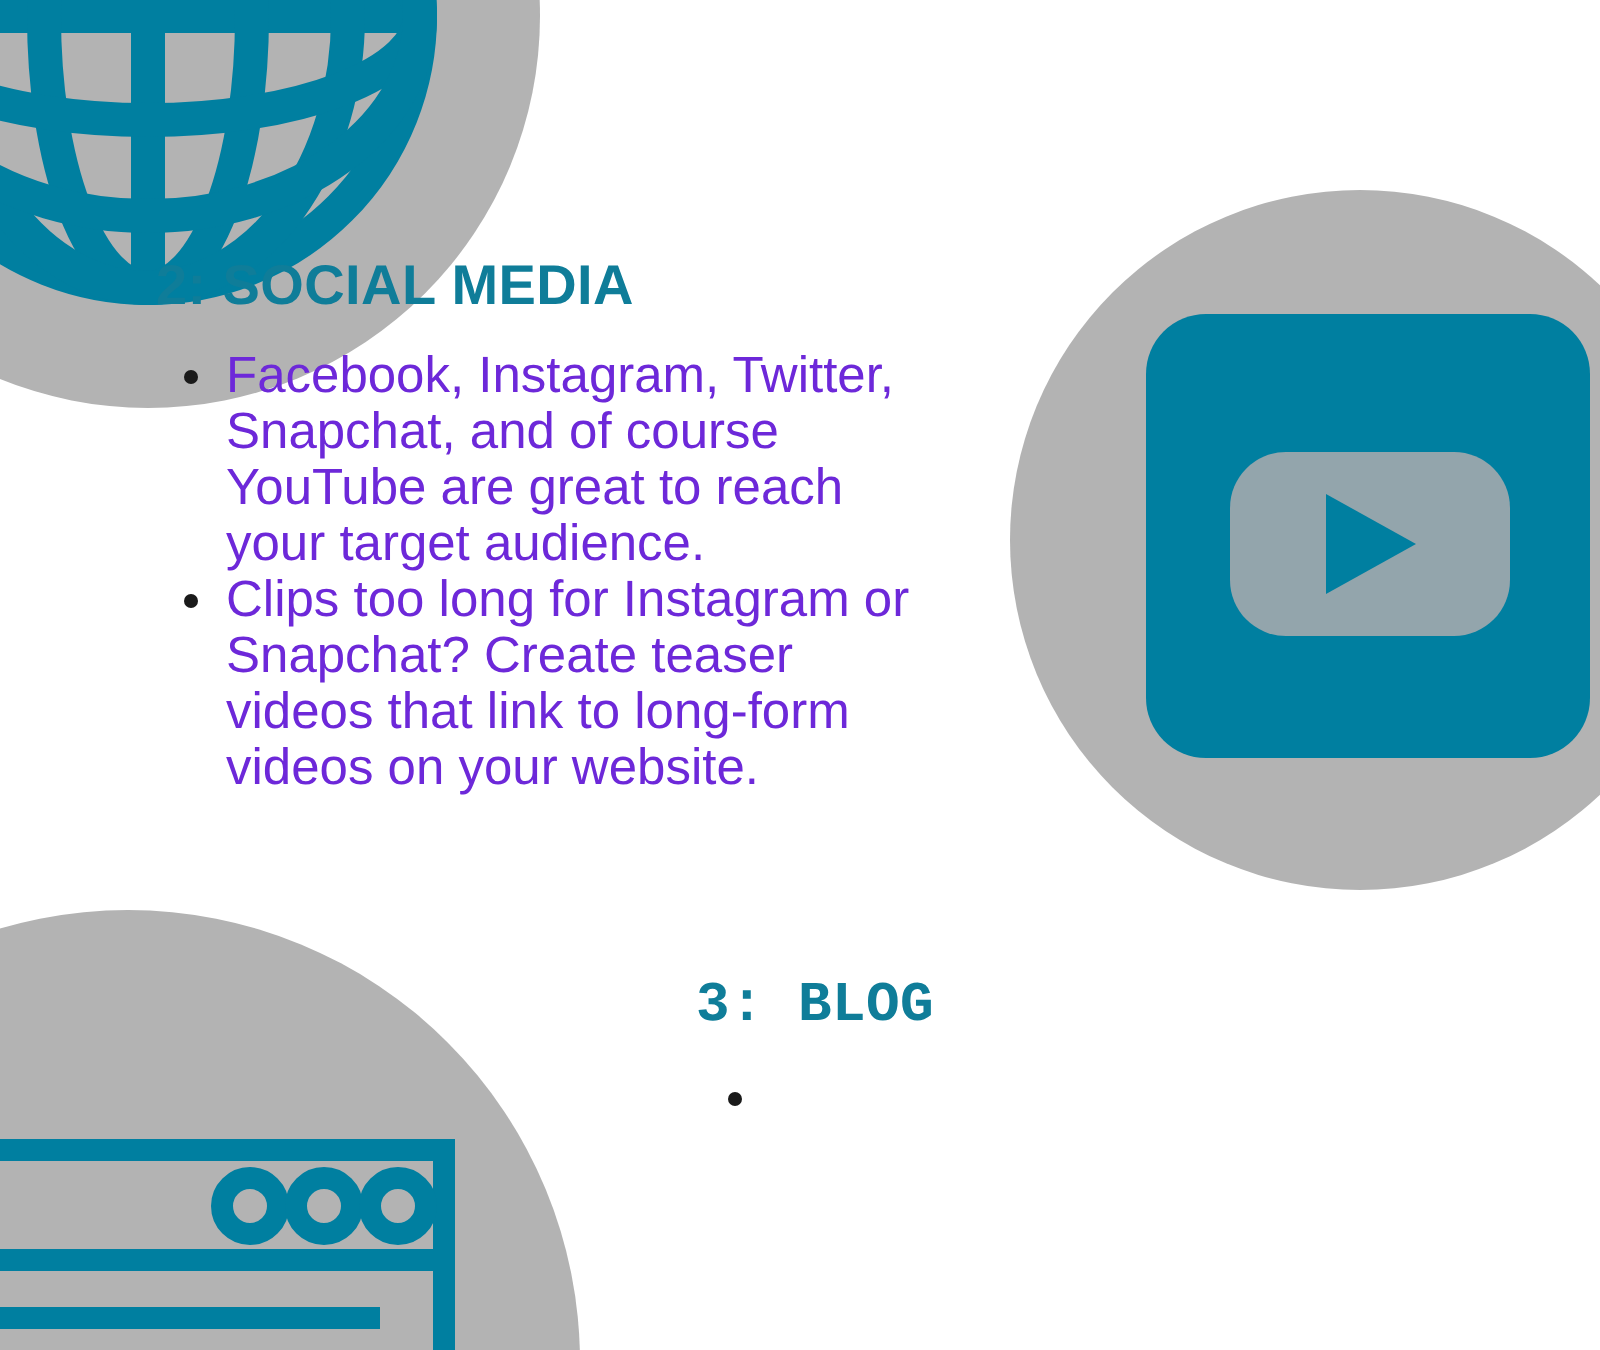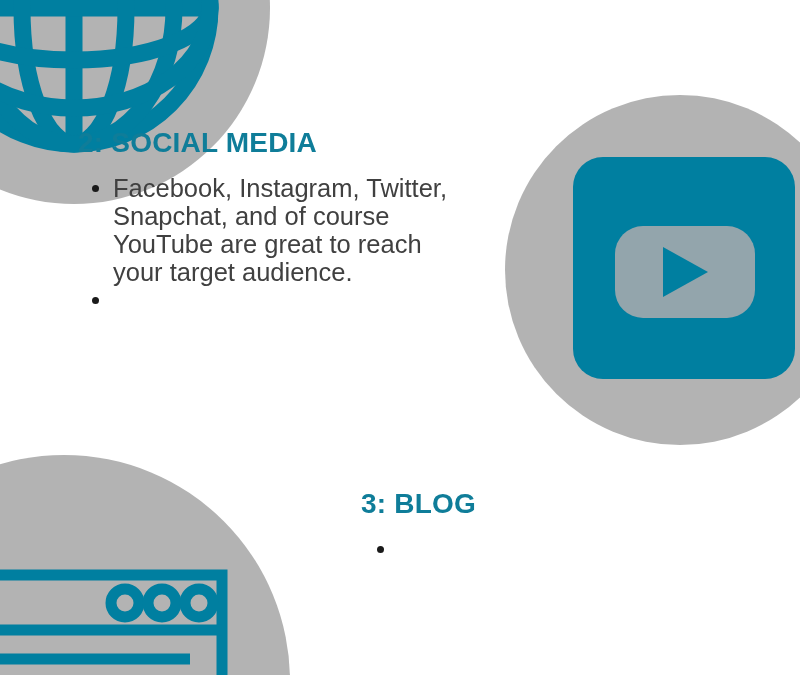--- a/index.html
+++ b/index.html
@@ -34,21 +34,21 @@
   .youtube-graphic { left: 505px;  top: 95px;   width: 350px; height: 350px; }
   .browser-graphic { left: -162px; top: 455px;  width: 452px; height: 452px; }
 
   .graphic svg { display: block; width: 100%; height: 100%; }
 
   
   .section {
     position: absolute;
   }
   .section-social { left: 78px;  top: 128px; width: 392px; }
-  .section-blog   { left: 361px; top: 489px; width: 400px; }
+  .section-blog   { left: 348px; top: 489px; width: 400px; font-family: Liberation Mono, monospace; }
 
   .section-title {
     font-size: 28px;
     font-weight: bold;
     letter-spacing: 0.2px;
     line-height: 1.08;
     margin: 0 0 16px 0;
     white-space: nowrap;
   }
   .section-title .num { color: #0f7d99; }
@@ -57,21 +57,21 @@
   ul.bullets {
     list-style: none;
     margin: 0;
     padding: 0;
   }
   ul.bullets li {
     position: relative;
     font-size: 25.5px;
     font-weight: 300;
     line-height: 28px;
-    color: #404040;
+    color: #6d28d9;
     margin: 0 0 0 0;
     padding-left: 35px;
   }
   ul.bullets li + li { margin-top: 0px; }
   ul.bullets li .dot {
     position: absolute;
     left: 14px;
     top: 11px;
     width: 7px;
     height: 7px;
@@ -140,20 +140,21 @@
       <span class="num">2:</span>
       <span class="label">SOCIAL MEDIA</span>
     </h2>
     <ul class="bullets">
       <li>
         <span class="dot"></span>
         <span>Facebook, Instagram, Twitter, Snapchat, and of course YouTube are great to reach your target audience.</span>
       </li>
       <li>
         <span class="dot"></span>
+        <span>Clips too long for Instagram or Snapchat? Create teaser videos that link to long-form videos on your website.</span>
       </li>
     </ul>
   </div>
 
   <div class="section section-blog">
     <h2 class="section-title">
       <span class="num">3:</span>
       <span class="label">BLOG</span>
     </h2>
     <ul class="bullets">

